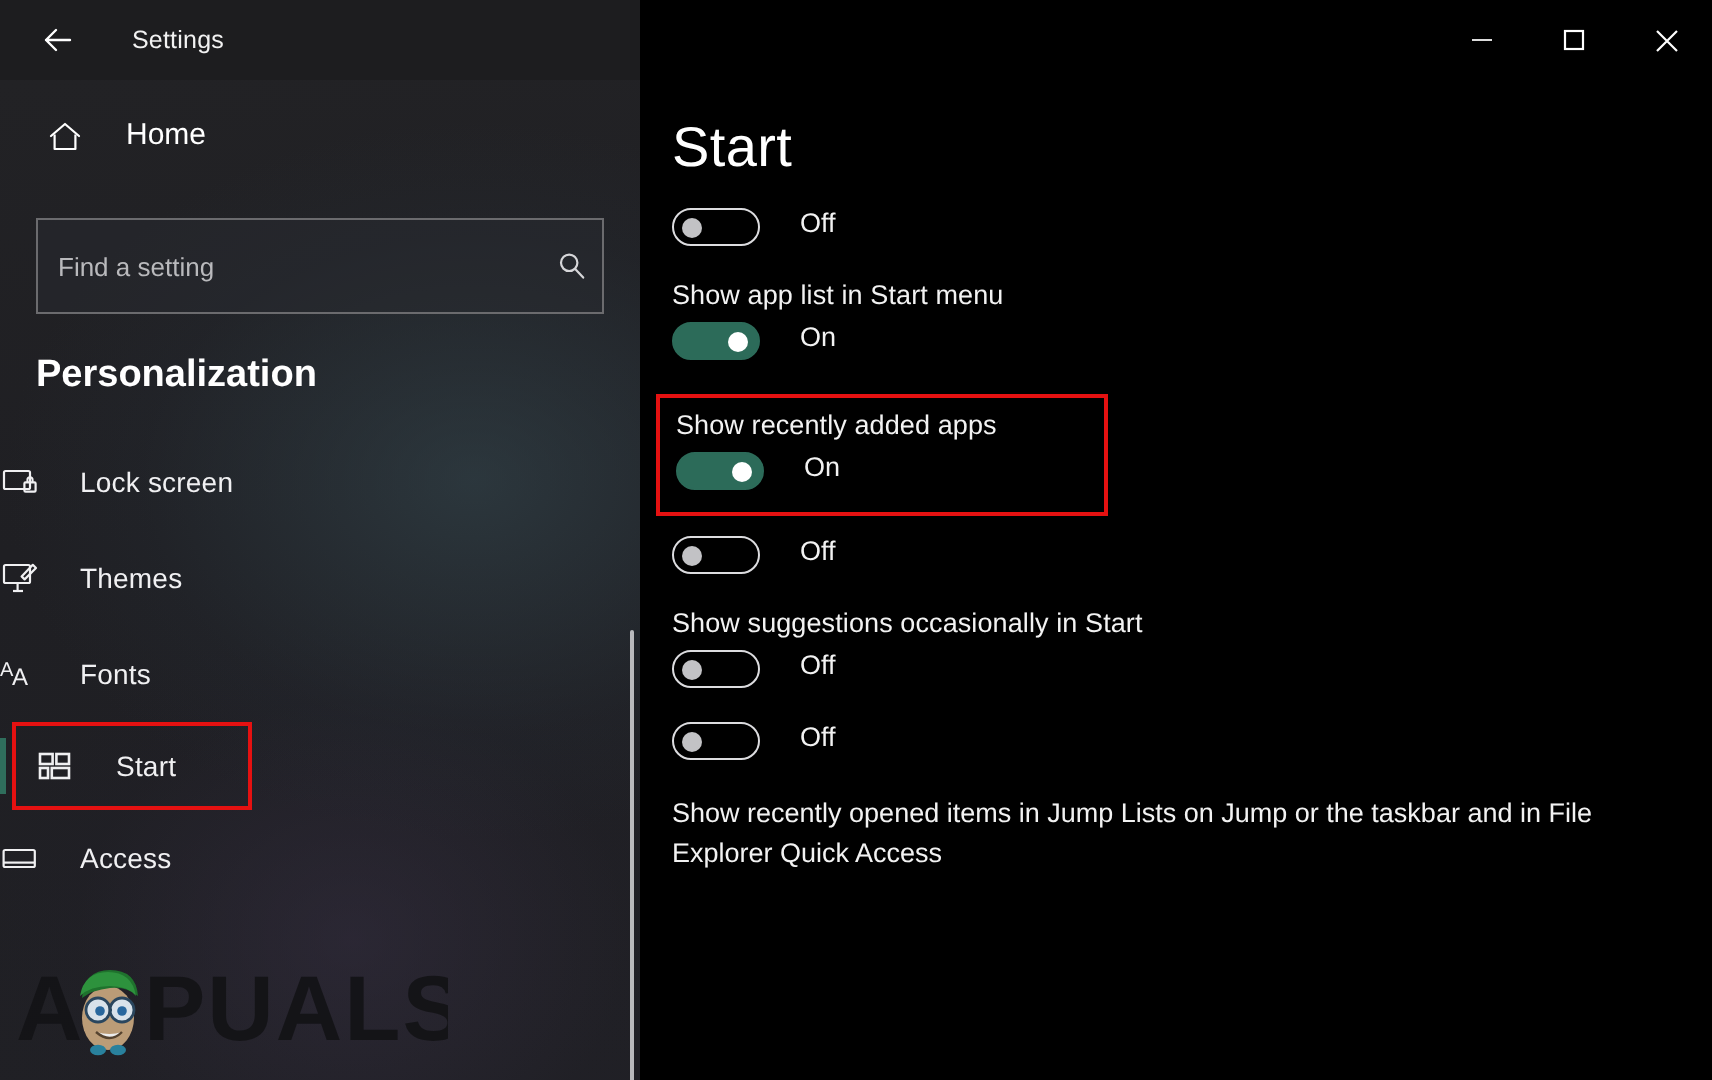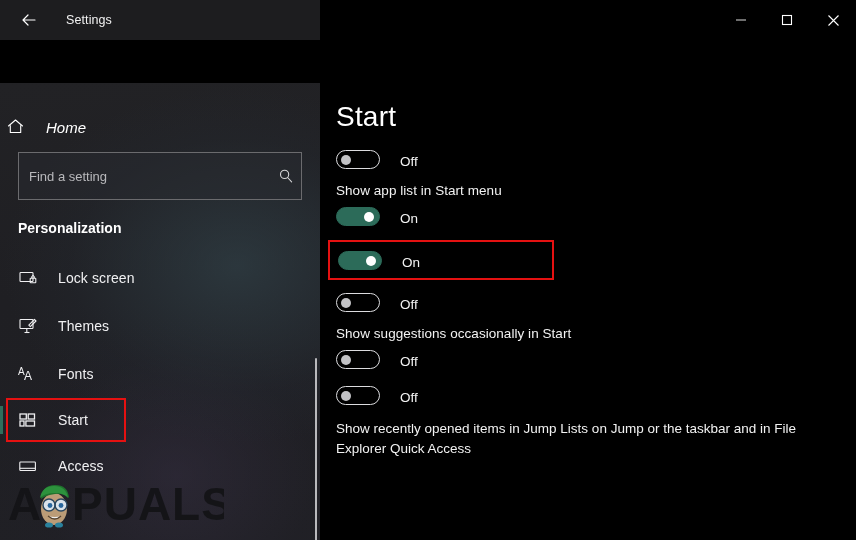--- a/index.html
+++ b/index.html
@@ -14,21 +14,20 @@
     font-family: "Liberation Sans", sans-serif;
     -webkit-font-smoothing: antialiased;
   }
   .app-window {
     position: relative;
     width: 856px;
     height: 540px;
     background: #000000;
     display: flex;
     flex-direction: column;
-    gap: 43px;
   }
 
   
   .titlebar {
     position: relative;
     height: 40px;
     flex: 0 0 40px;
     display: flex;
     align-items: center;
     background: #1b1b1b;
@@ -91,26 +90,25 @@
     width: 320px;
     flex: 0 0 320px;
     background:
       radial-gradient(ellipse 300px 230px at 74% 40%, rgba(54,74,82,0.55) 0%, rgba(40,50,60,0.18) 55%, rgba(26,26,30,0) 78%),
       radial-gradient(ellipse 230px 200px at 55% 86%, rgba(56,48,70,0.45) 0%, rgba(35,32,44,0.12) 60%, rgba(26,26,30,0) 80%),
       linear-gradient(175deg, #222225 0%, #1f1f23 45%, #202025 100%);
     overflow: hidden;
   }
   .home-row {
     display: flex;
-    align-items: flex-end;
+    align-items: flex-start;
     height: 34px;
     margin-top: 19px;
-    padding-left: 6px;
-    cursor: default;
-    font-style: italic;
+    padding-left: 23px;
+    cursor: default;
   }
   .home-icon { width: 26px; display: flex; align-items: center; }
   .home-label {
     font-size: 15px;
     color: #ffffff;
     margin-left: 14px;
   }
   .search-wrap {
     margin: 16px 18px 0 18px;
     height: 48px;
@@ -132,32 +130,31 @@
     height: 30px;
     min-width: 0;
   }
   .search-input::placeholder { color: #b9b9bc; opacity: 1; }
   .search-icon-btn {
     width: 30px; height: 30px;
     display: flex; align-items: center; justify-content: center;
     cursor: default;
   }
   .section-header {
-    font-size: 14px;
+    font-size: 19px;
     font-weight: bold;
     color: #ffffff;
     margin: 20px 0 0 18px;
   }
   .nav-list { margin-top: 18px; }
   .nav-item {
     position: relative;
     display: flex;
     align-items: center;
     height: 48px;
-    padding-left: 18px;
     cursor: default;
   }
   .nav-item.selected::before {
     content: "";
     position: absolute;
     left: 0; top: 6px; bottom: 6px;
     width: 3px;
     background: #2f6e5c;
   }
   .nav-icon {
@@ -201,21 +198,21 @@
   }
   .setting-block { margin-bottom: 14px; }
   .setting-label {
     font-size: 13.5px;
     color: #f2f2f2;
     margin-bottom: 6px;
     letter-spacing: .05px;
   }
   .toggle-row {
     display: flex;
-    align-items: flex-end;
+    align-items: flex-start;
     height: 22px;
   }
   .toggle {
     position: relative;
     width: 44px;
     height: 19px;
     border-radius: 10px;
     box-sizing: border-box;
     cursor: default;
     flex: 0 0 auto;
@@ -452,20 +449,21 @@
         <div class="setting-label">Show app list in Start menu</div>
         <div class="toggle-row">
           <div class="toggle on">
               <span class="knob"></span>
             </div>
           <span class="toggle-state">On</span>
         </div>
       </div>
 
       <div class="setting-block highlighted">
+        <div class="setting-label">Show recently added apps</div>
         <div class="toggle-row">
           <div class="toggle on">
               <span class="knob"></span>
             </div>
           <span class="toggle-state">On</span>
         </div>
       </div>
 
       <div class="setting-block">
         <div class="toggle-row">

